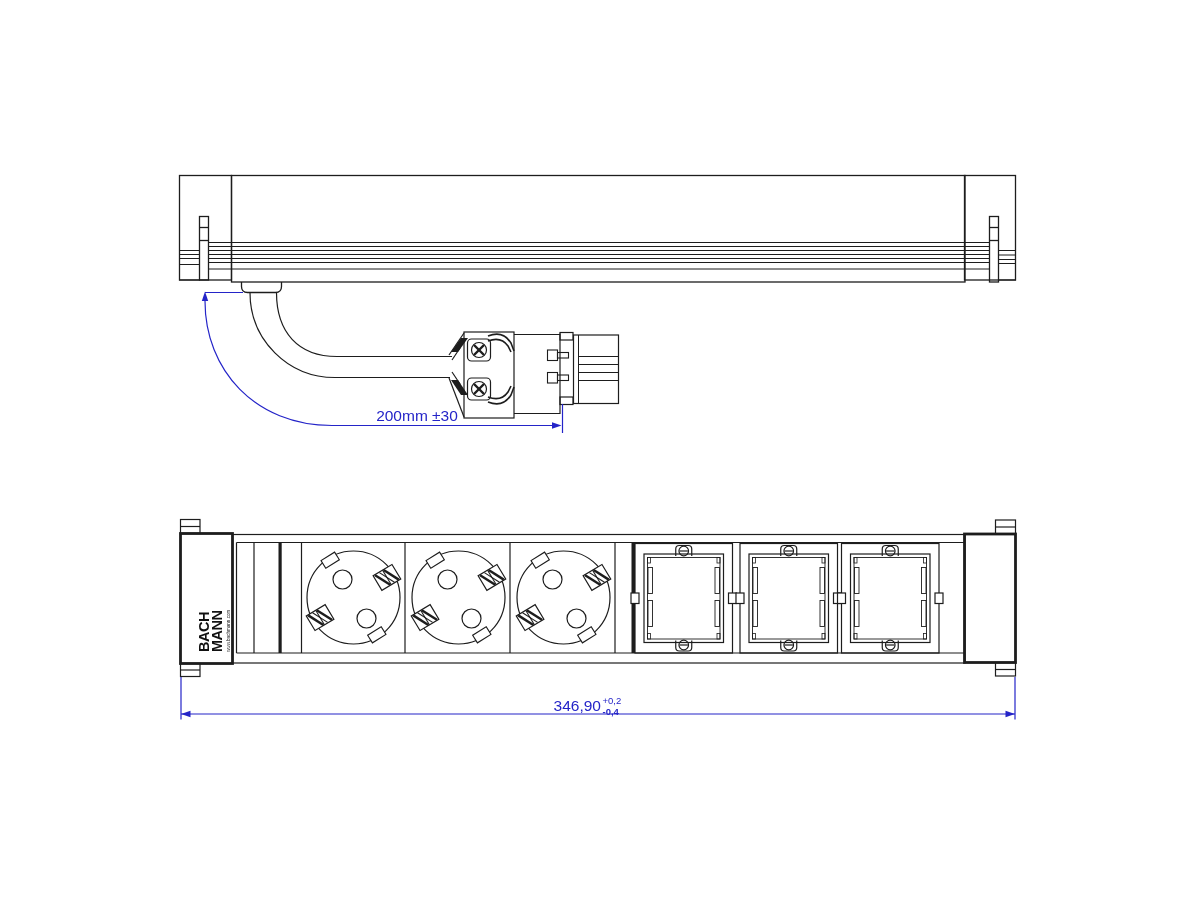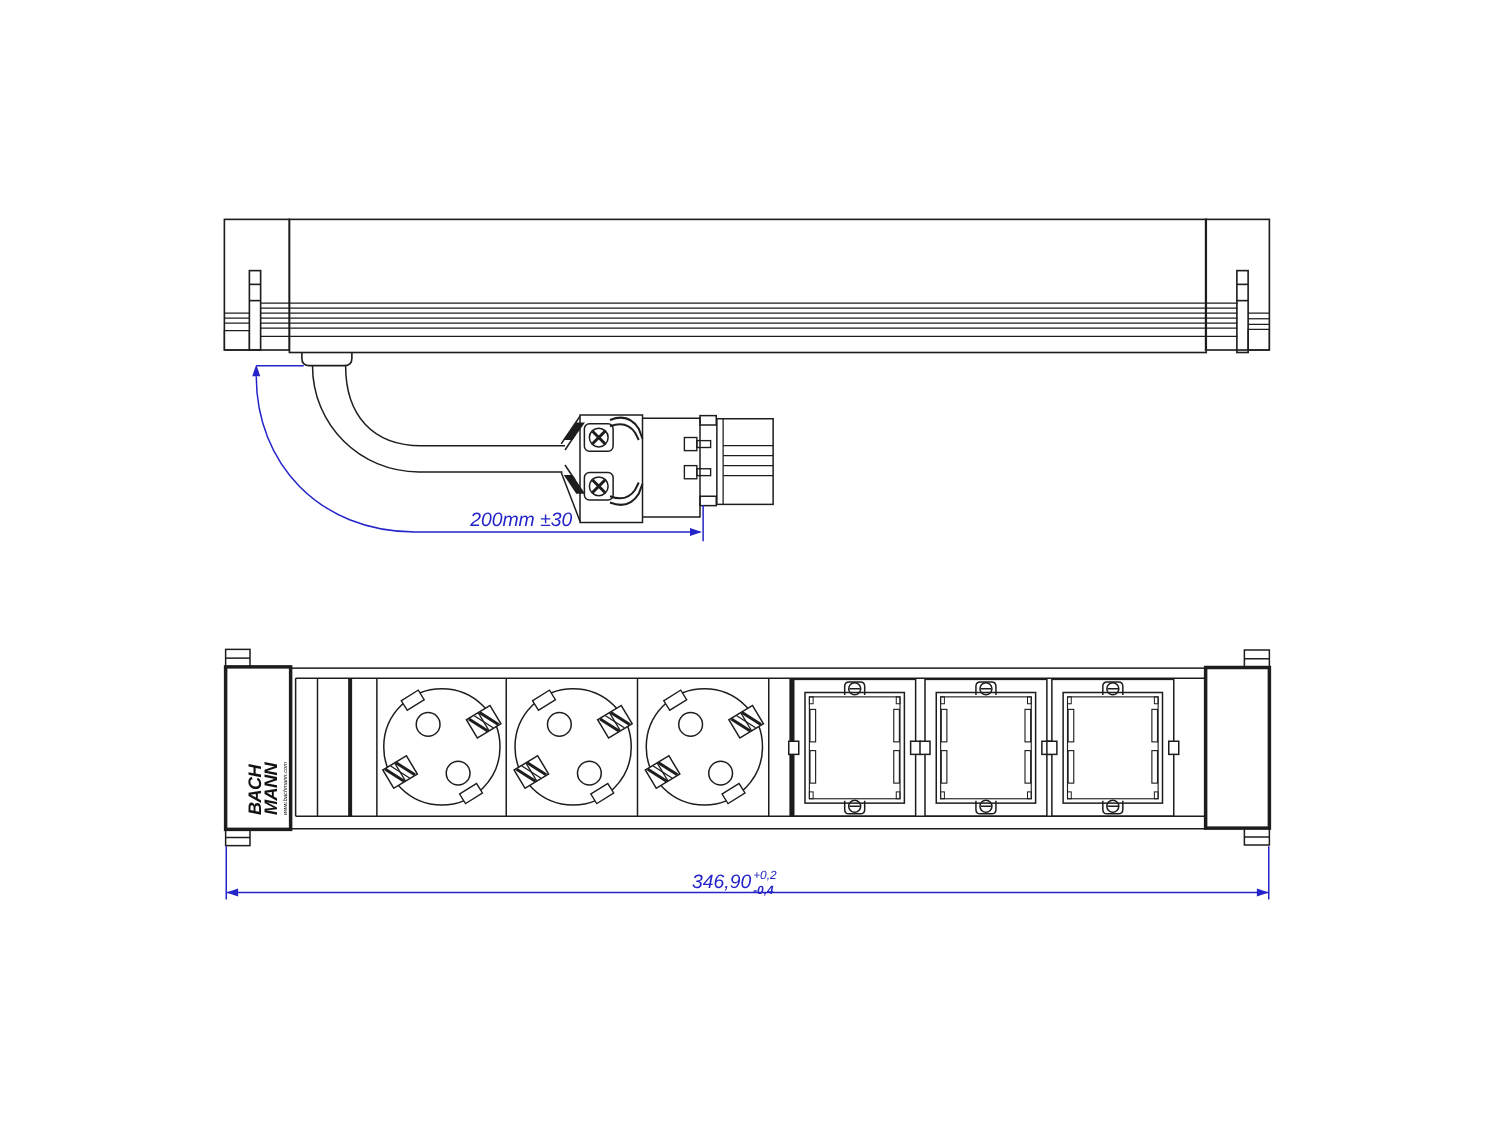--- a/index.html
+++ b/index.html
@@ -1,17 +1,17 @@
 <!DOCTYPE html>
 <html><head>
 <meta charset="utf-8">
 <style>
   html,body{margin:0;padding:0;background:#ffffff;}
   #stage{position:relative;width:1200px;height:770px;background:#ffffff;overflow:hidden;
-         font-family:"Liberation Sans", sans-serif;font-style:italic;}
+         font-family:"Liberation Sans", sans-serif;}
   svg{display:block;}
   text{font-family:"Liberation Sans", sans-serif;}
   .dimtext{fill:#2424c8;}
   .brandtext{fill:#111111;font-weight:bold;letter-spacing:-0.5px;}
   .brandurl{fill:#111111;}
 </style>
 </head>
 <body>
 
 <div id="stage">

